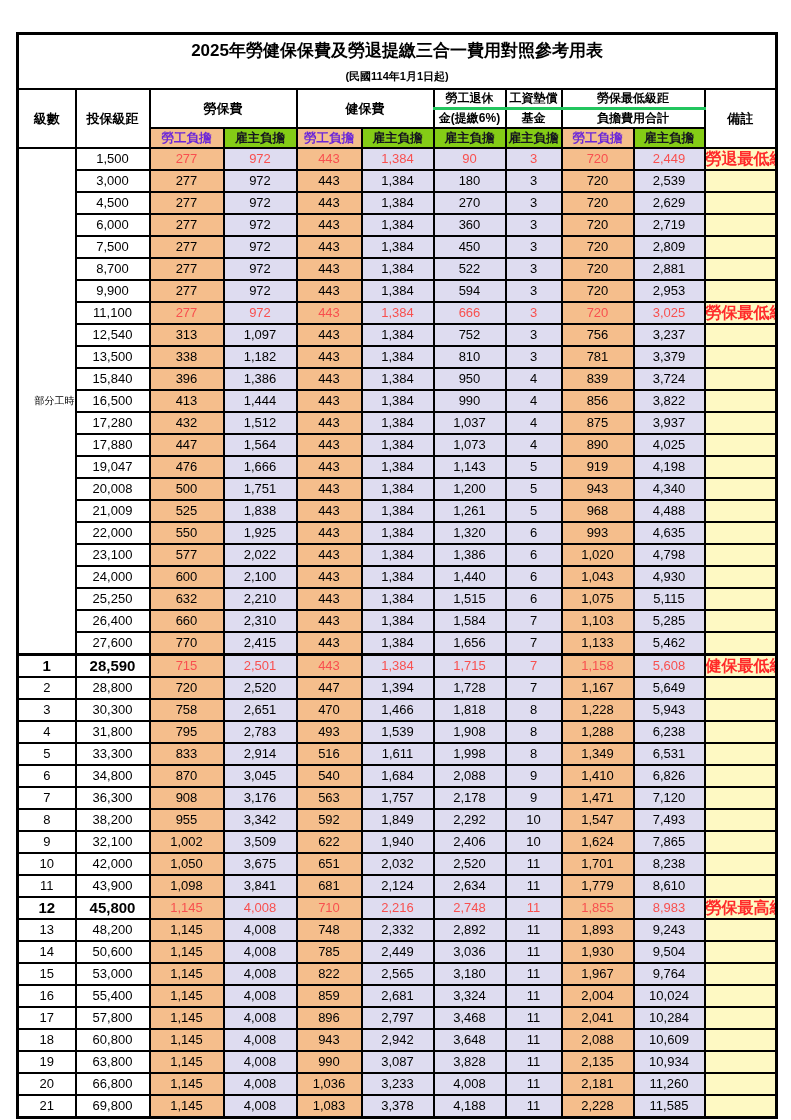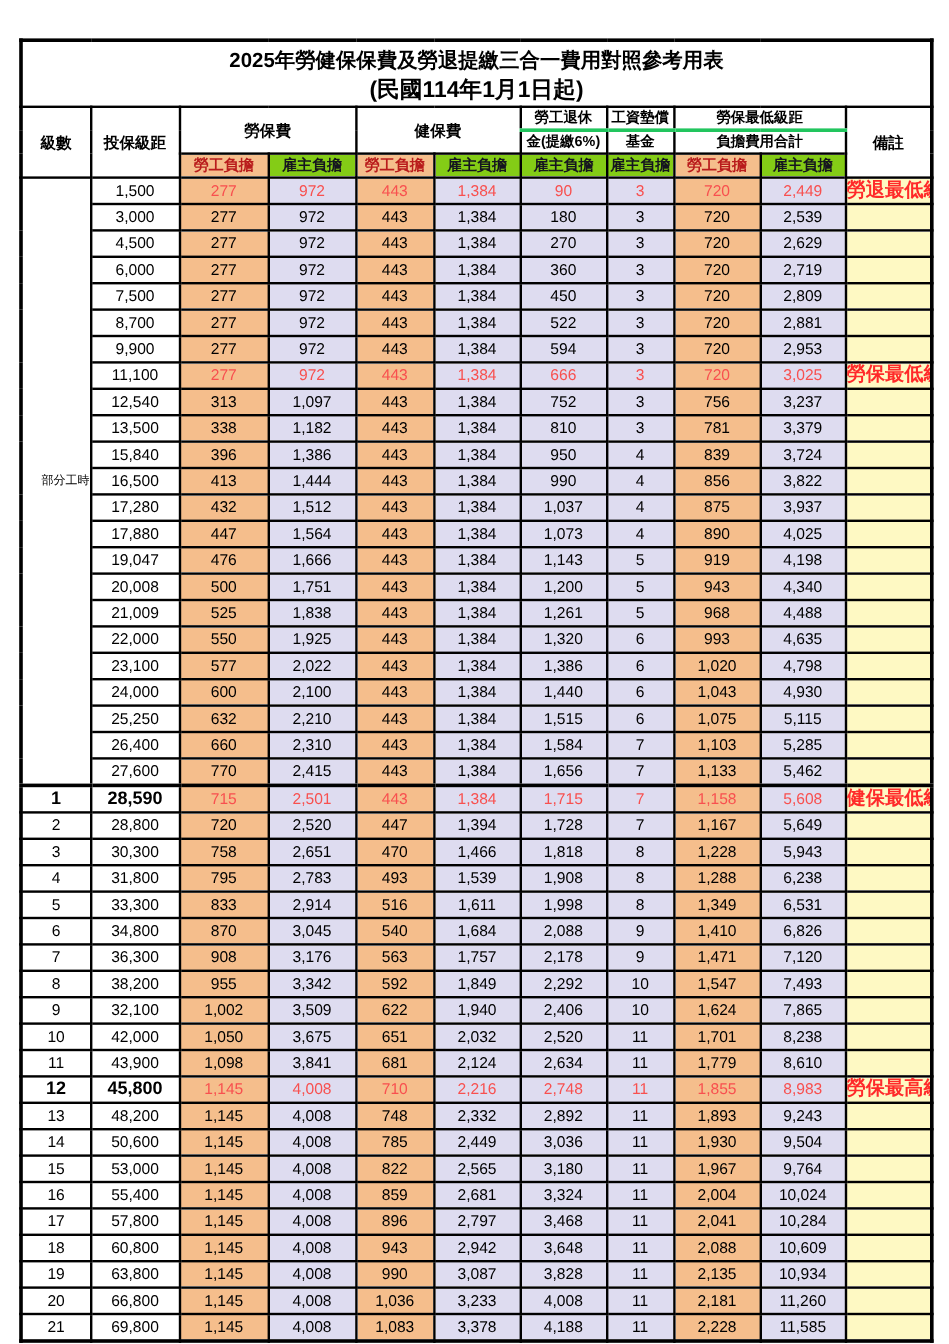--- a/index.html
+++ b/index.html
@@ -20,28 +20,28 @@
     text-align:center;
     vertical-align:middle;
     padding:0;
     overflow:hidden;
     white-space:nowrap;
     font-weight:normal;
   }
   
   .title-cell { height:53px; background:#fff; }
   .title-line { font-size:17px; font-weight:bold; line-height:29px; }
-  .subtitle-line { font-size:19px; font-weight:bold; line-height:22px; }
+  .subtitle-line { font-size:11px; font-weight:bold; line-height:22px; }
   
   th { font-weight:bold; background:#fff; }
   .h-main  { font-size:13px; height:17px; }
   .h-two   { font-size:12px; height:17px; border-bottom:1px solid #000; }
   .h-two-b { font-size:12px; height:16px; border-top:3px solid #22c55e; }
   .h-sub   { font-size:12.5px; height:18px; }
-  .h-emp   { background:#f5be8c; color:#b91c1c; }
+  .h-emp   { background:#f5be8c; color:#6d28d9; }
   .h-er    { background:#84cc16; color:#15151f; }
   
   tbody td { height:20px; line-height:20px; font-size:13px; }
   .c-level   { background:#fff; }
   .c-bracket { background:#fff; }
   .c-emp     { background:#f5be8c; }
   .c-er      { background:#dedcf0; }
   .c-note    { background:#fef9c3; font-size:16px; font-weight:700; color:#ff2a2a; letter-spacing:0; }
   .part-time { font-size:10px;text-align:right; }
   .red-row .c-emp, .red-row .c-er { color:#f8504f; }

